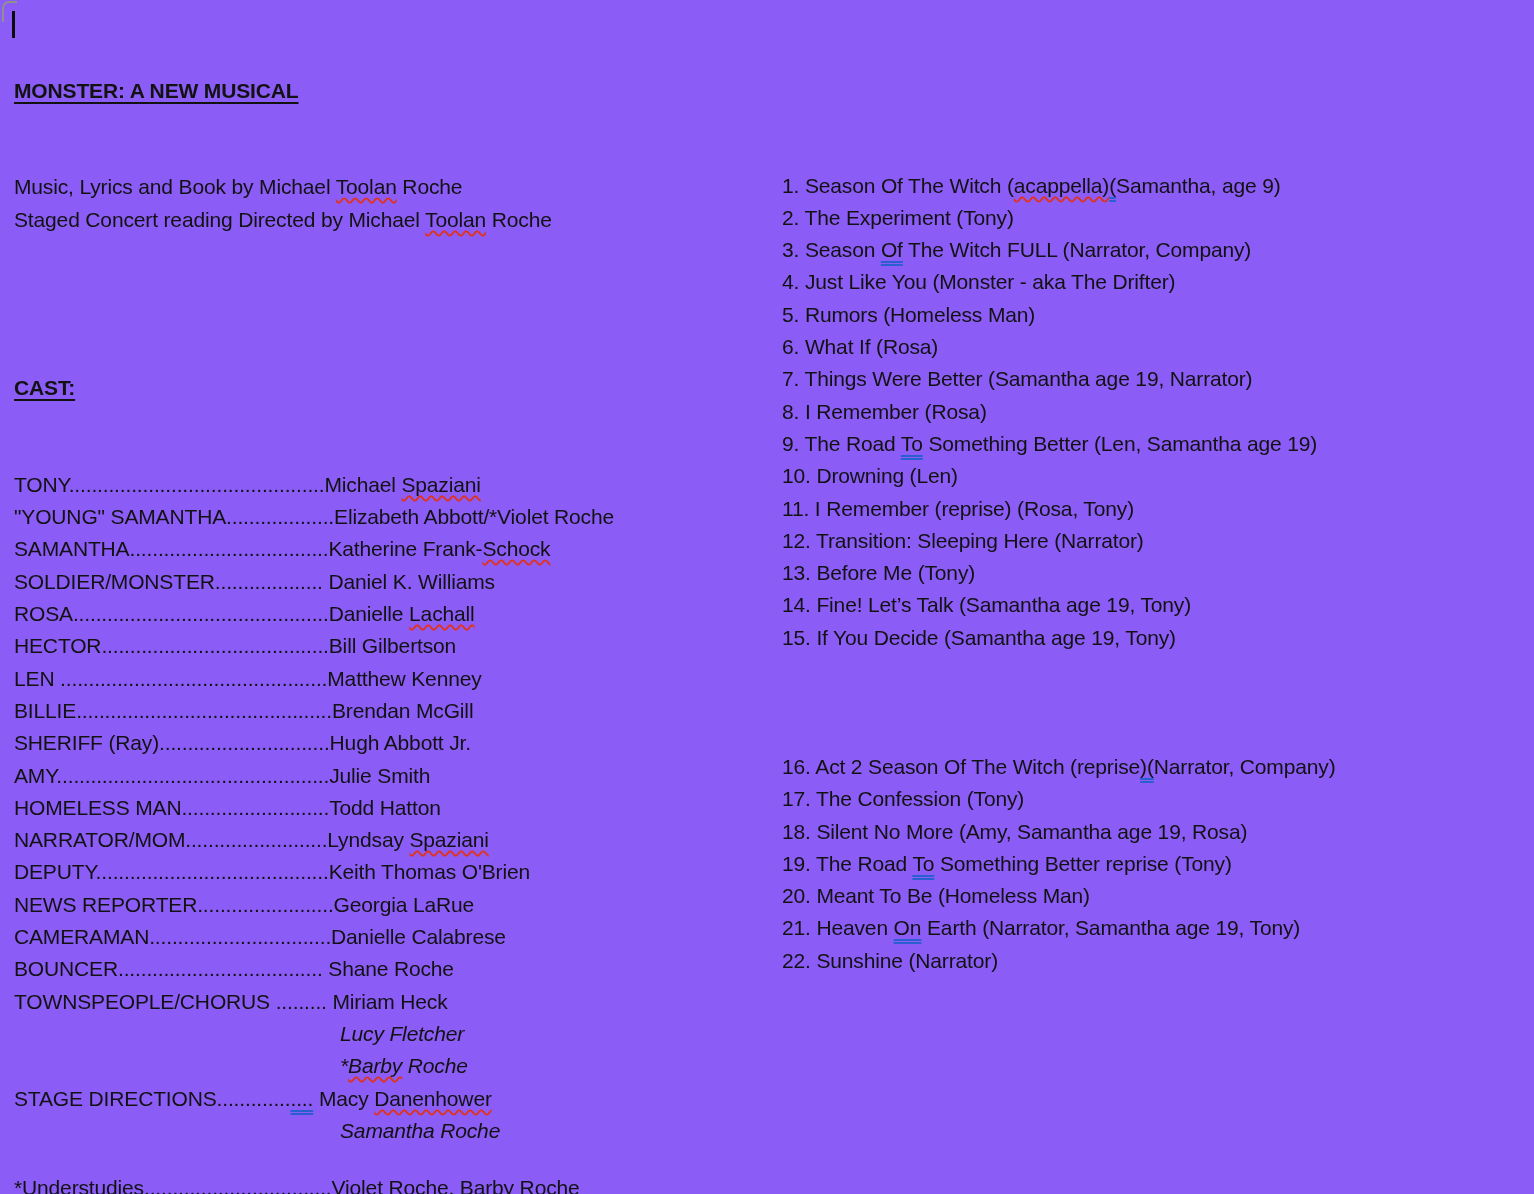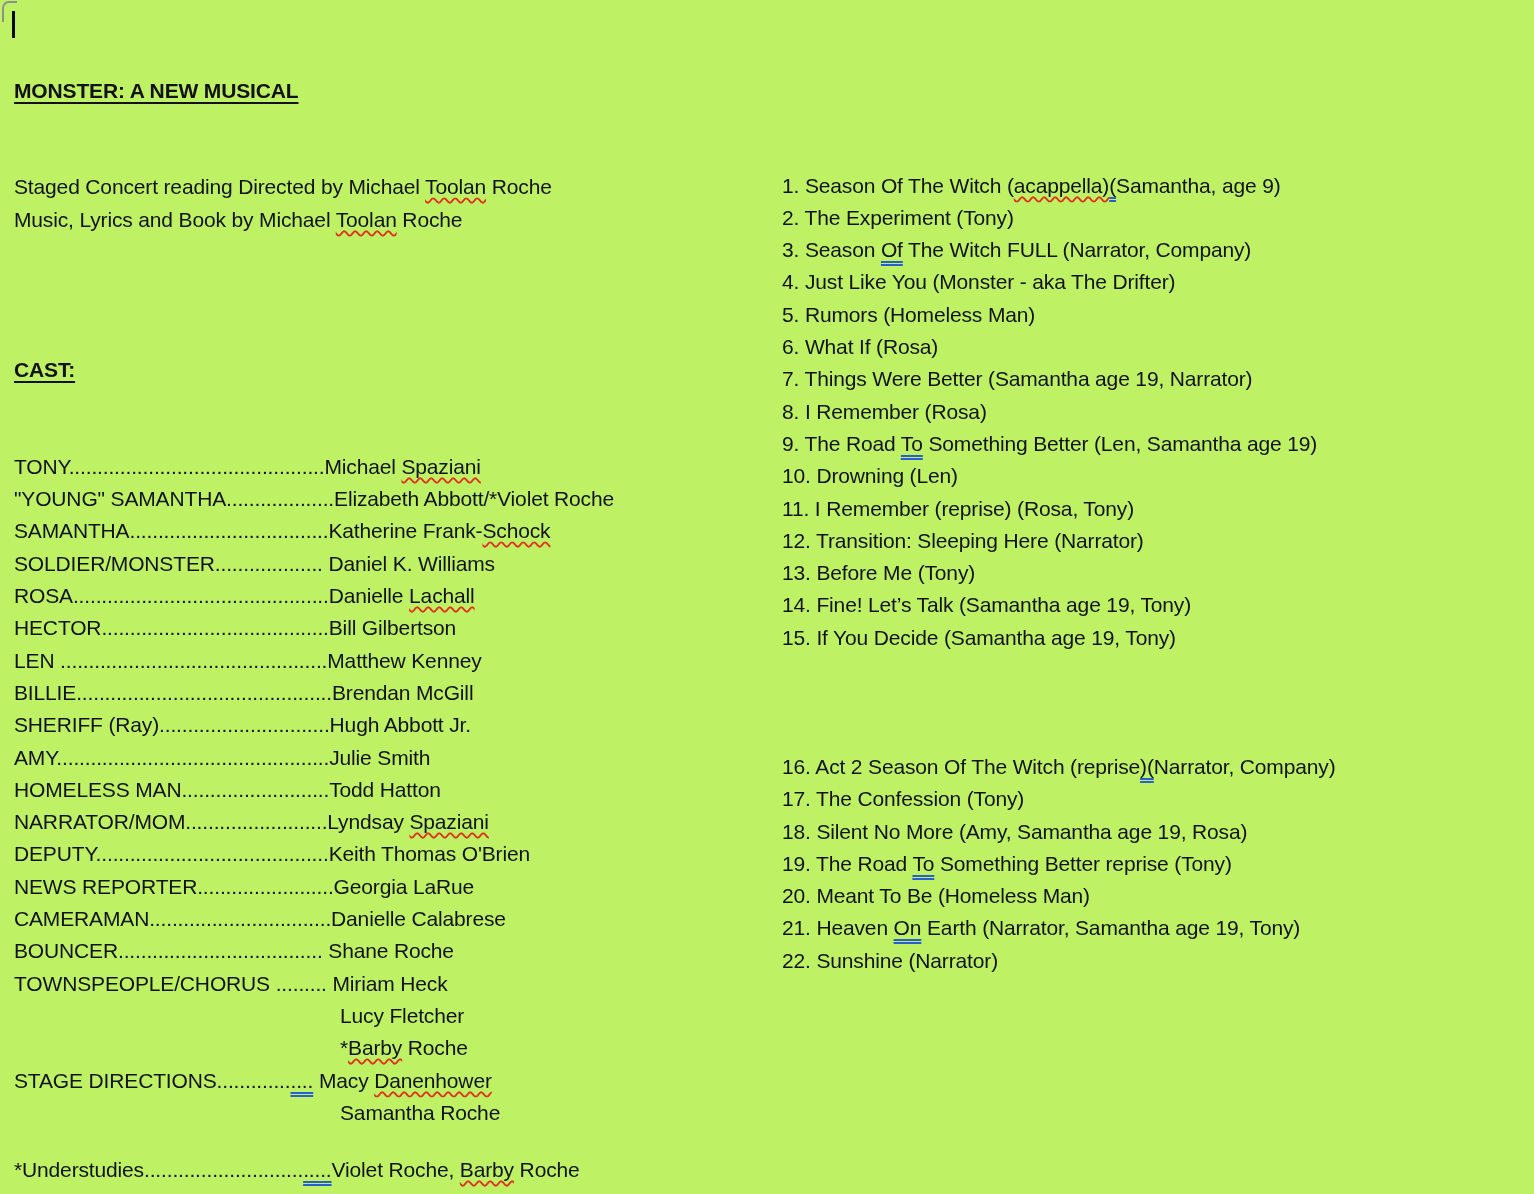--- a/index.html
+++ b/index.html
@@ -6,21 +6,21 @@
     --spell:#e0321c;
     --grammar:#2a5fd0;
     --text:#121212;
   }
   html,body{margin:0;padding:0;background:#fff;}
   body{
     width:1534px;height:1194px;
     font-family:"Liberation Sans", sans-serif;
     color:var(--text);
   }
-  .page{position:relative;width:1534px;height:1194px;background:#bef264;overflow:hidden;}
+  .page{position:relative;width:1534px;height:1194px;background:#8b5cf6;overflow:hidden;}
   .corner-artifact{
     position:absolute;left:2px;top:1px;width:13px;height:19px;
     border-left:2px solid #909090;border-top:2px solid #909090;
     border-top-left-radius:7px;
   }
   .caret{
     position:absolute;left:12px;top:11px;width:2.5px;height:27px;background:#0a0a0a;
   }
   .col{
     position:absolute;
@@ -31,22 +31,22 @@
   }
   #left-col{left:14px;top:10px;width:756px;}
   #right-col{left:782px;top:105px;width:752px;}
   .line{height:32.3px;white-space:pre;}
   .h{
     font-weight:bold;
     text-decoration:underline;
     text-decoration-thickness:2px;
     text-underline-offset:4px;
   }
-  .gap1{margin-top:21px;}
-  .ind{padding-left:326px;}
+  .gap1{margin-top:39px;}
+  .ind{padding-left:326px;font-style:italic;}
   .it{margin-top:25px;}
   .sp{
     text-decoration:underline;
     text-decoration-style:wavy;
     text-decoration-color:var(--spell);
     text-decoration-thickness:2px;
     text-underline-offset:3px;
     text-decoration-skip-ink:none;
   }
   .gr{
@@ -60,21 +60,21 @@
 </style>
 </head>
 <body>
 
 <div class="page">
   <div class="corner-artifact"></div>
   <div class="caret"></div>
 
   <div class="col" id="left-col">
     <div class="line h">MONSTER: A NEW MUSICAL</div>
-    <div><div class="line"><span>Staged Concert reading Directed by Michael </span><span class="sp">Toolan</span><span> Roche</span></div><div class="line"><span>Music, Lyrics and Book by Michael </span><span class="sp">Toolan</span><span> Roche</span></div></div>
+    <div><div class="line"><span>Music, Lyrics and Book by Michael </span><span class="sp">Toolan</span><span> Roche</span></div><div class="line"><span>Staged Concert reading Directed by Michael </span><span class="sp">Toolan</span><span> Roche</span></div></div>
 
     <div class="line h gap1">CAST:</div>
     <div><div class="line"><span>TONY.............................................Michael </span><span class="sp">Spaziani</span></div><div class="line"><span>"YOUNG" SAMANTHA...................Elizabeth Abbott/*Violet Roche</span></div><div class="line"><span>SAMANTHA...................................Katherine Frank-</span><span class="sp">Schock</span></div><div class="line"><span>SOLDIER/MONSTER................... Daniel K. Williams</span></div><div class="line"><span>ROSA.............................................Danielle </span><span class="sp">Lachall</span></div><div class="line"><span>HECTOR........................................Bill Gilbertson</span></div><div class="line"><span>LEN ...............................................Matthew Kenney</span></div><div class="line"><span>BILLIE.............................................Brendan McGill</span></div><div class="line"><span>SHERIFF (Ray)..............................Hugh Abbott Jr.</span></div><div class="line"><span>AMY................................................Julie Smith</span></div><div class="line"><span>HOMELESS MAN..........................Todd Hatton</span></div><div class="line"><span>NARRATOR/MOM.........................Lyndsay </span><span class="sp">Spaziani</span></div><div class="line"><span>DEPUTY.........................................Keith Thomas O'Brien</span></div><div class="line"><span>NEWS REPORTER........................Georgia LaRue</span></div><div class="line"><span>CAMERAMAN................................Danielle Calabrese</span></div><div class="line"><span>BOUNCER.................................... Shane Roche</span></div><div class="line"><span>TOWNSPEOPLE/CHORUS ......... Miriam Heck</span></div><div class="line ind"><span>Lucy Fletcher</span></div><div class="line ind"><span>*</span><span class="sp">Barby</span><span> Roche</span></div><div class="line"><span>STAGE DIRECTIONS.............</span><span class="gr">....</span><span> Macy </span><span class="sp">Danenhower</span></div><div class="line ind"><span>Samantha Roche</span></div><div class="line it"><span>*Understudies............................</span><span class="gr">.....</span><span>Violet Roche, </span><span class="sp">Barby</span><span> Roche</span></div><div class="line ind it"><span>Michael Roche</span></div></div>
 
     
     
   </div>
 
   <div class="col" id="right-col">
     <div><div class="line"><span>1. Season Of The Witch (</span><span class="sp">acappella)</span><span class="gr">(</span><span class="it">Samantha, age 9</span><span>)</span></div><div class="line"><span>2. The Experiment (</span><span class="it">Tony</span><span>)</span></div><div class="line"><span>3. Season </span><span class="gr">Of</span><span> The Witch FULL (</span><span class="it">Narrator, Company</span><span>)</span></div><div class="line"><span>4. Just Like You (</span><span class="it">Monster - aka The Drifter</span><span>)</span></div><div class="line"><span>5. Rumors (</span><span class="it">Homeless Man</span><span>)</span></div><div class="line"><span>6. What If (</span><span class="it">Rosa</span><span>)</span></div><div class="line"><span>7. Things Were Better (</span><span class="it">Samantha age 19, Narrator</span><span>)</span></div><div class="line"><span>8. I Remember (</span><span class="it">Rosa</span><span>)</span></div><div class="line"><span>9. The Road </span><span class="gr">To</span><span> Something Better (</span><span class="it">Len, Samantha age 19</span><span>)</span></div><div class="line"><span>10. Drowning (</span><span class="it">Len</span><span>)</span></div><div class="line"><span>11. I Remember (reprise) (</span><span class="it">Rosa, Tony</span><span>)</span></div><div class="line"><span>12. Transition: Sleeping Here (</span><span class="it">Narrator</span><span>)</span></div><div class="line"><span>13. Before Me (</span><span class="it">Tony</span><span>)</span></div><div class="line"><span>14. Fine! Let’s Talk (</span><span class="it">Samantha age 19, Tony</span><span>)</span></div><div class="line"><span>15. If You Decide (</span><span class="it">Samantha age 19, Tony</span><span>)</span></div></div>

